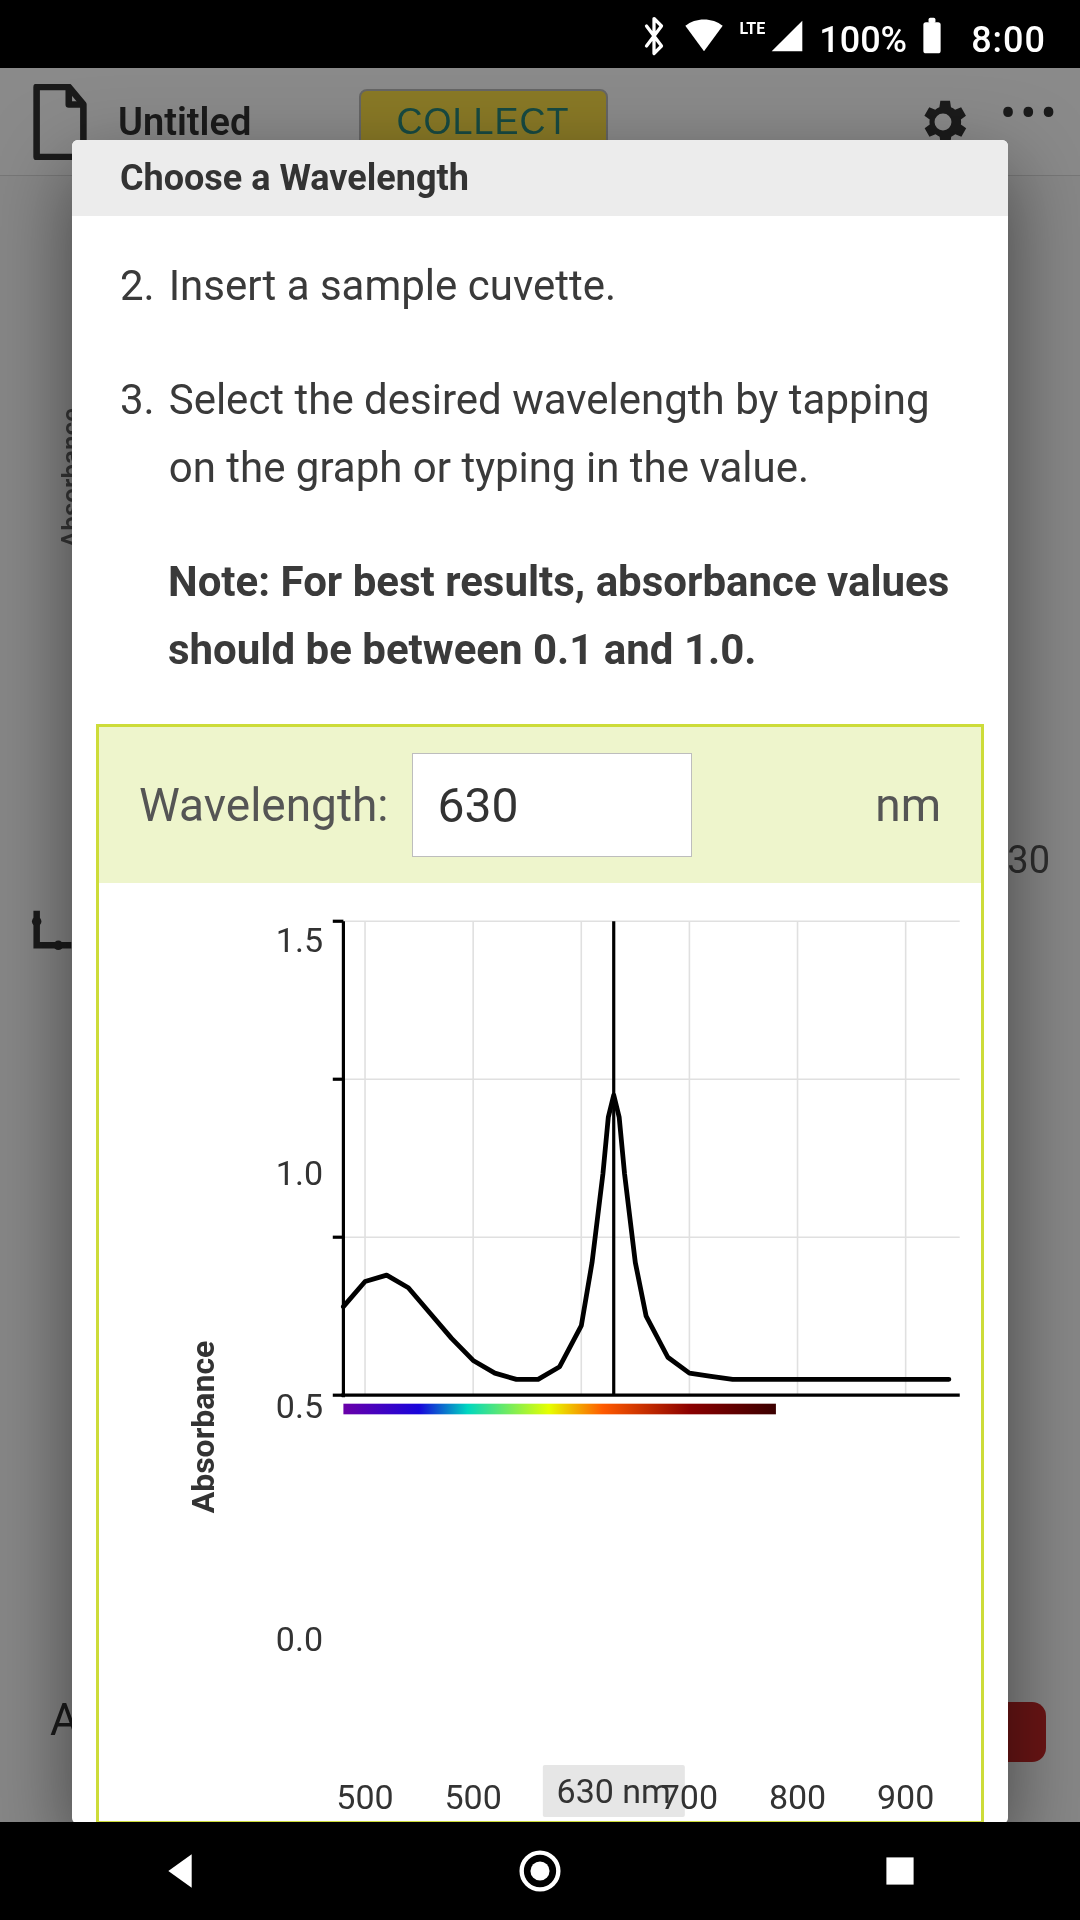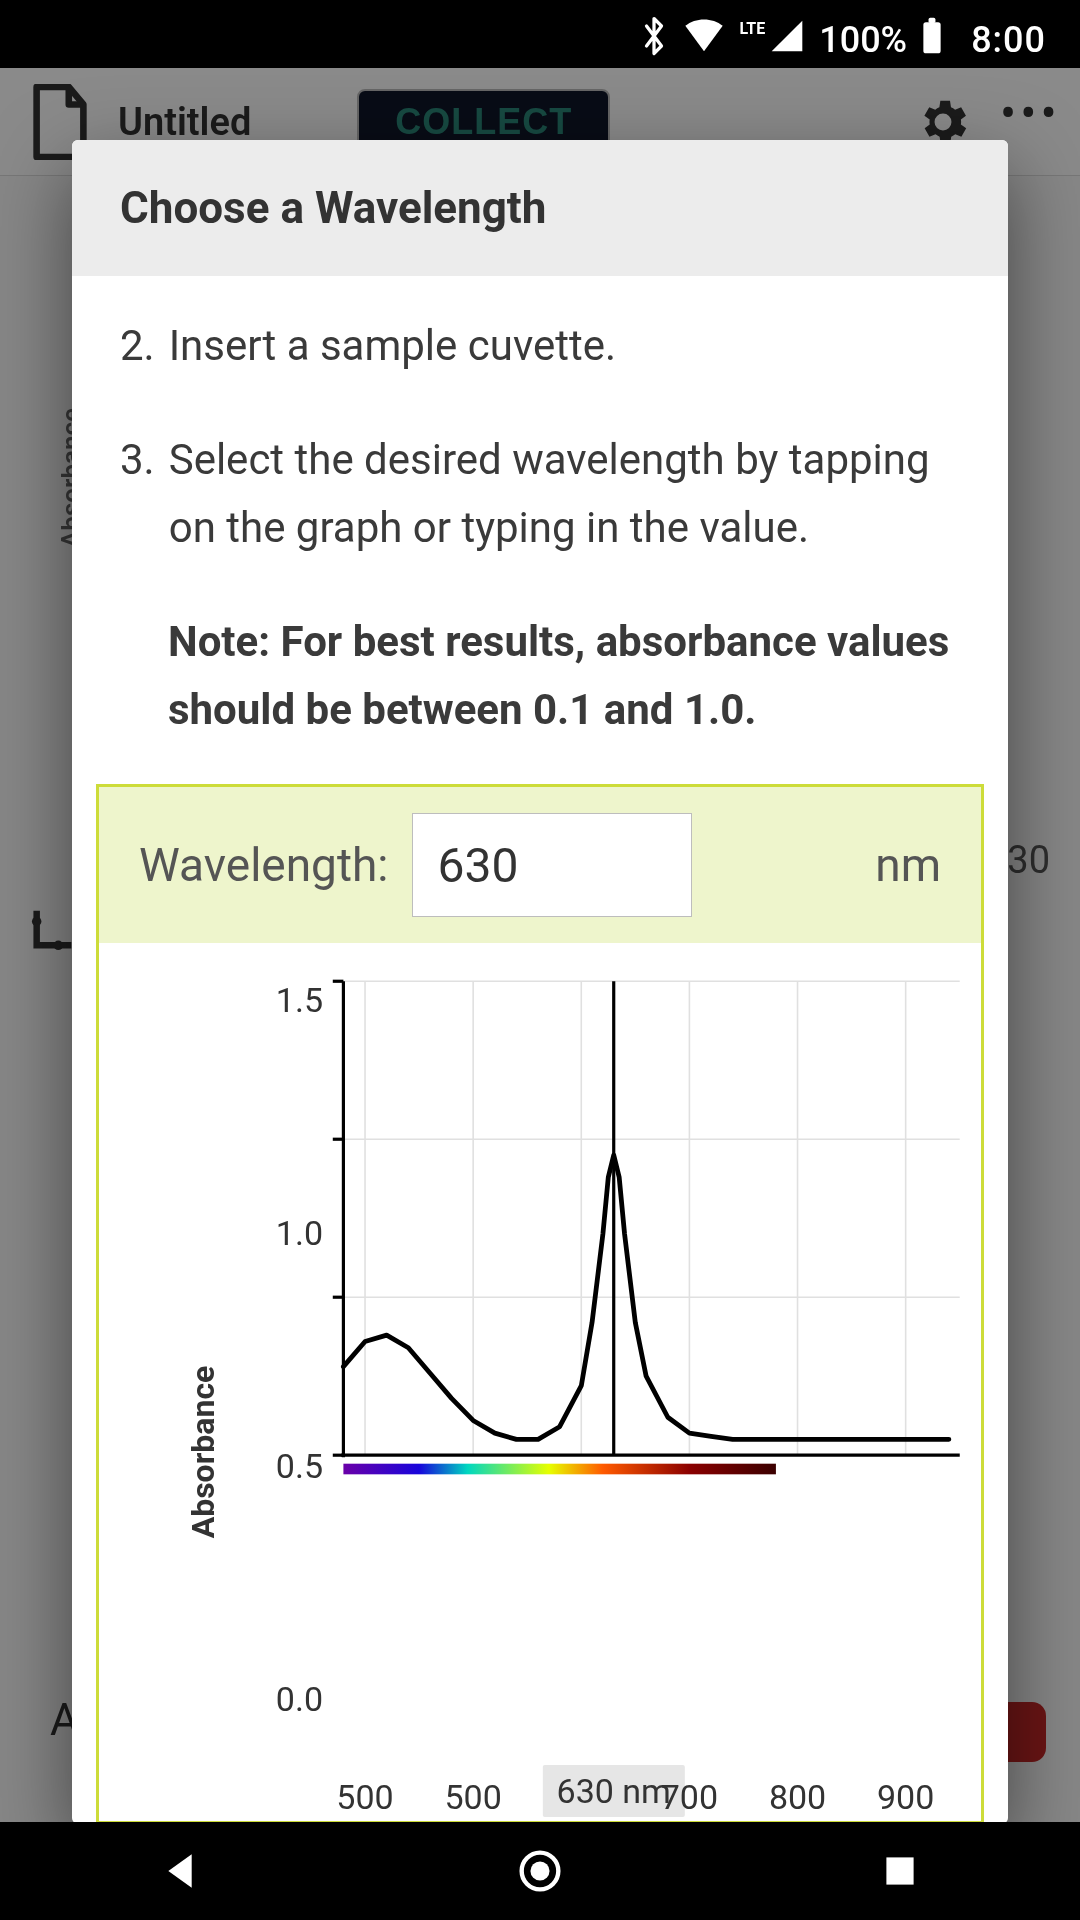--- a/index.html
+++ b/index.html
@@ -21,22 +21,22 @@
     background: #fafafa;
   }
   .app-bg .toolbar {
     height: 108px; background: #fff; border-bottom: 1px solid #ddd;
     display: flex; align-items: center; padding: 0 30px; gap: 28px;
   }
   .doc-icon { width: 60px; height: 76px; }
   .title { font-size: 38px; font-weight: 600; color: #333; flex: 0 0 auto; }
   .collect-btn {
     margin-left: auto; margin-right: auto; border: 2px solid #bbb; border-radius: 8px;
-    padding: 10px 36px; color: #2b8a7a; font-weight: 700; font-size: 36px; letter-spacing: 1px;
-    background: #0f172a; position: relative; left: -40px; text-align: right;
+    padding: 10px 36px; color: #2b8a7a; font-weight: 400; font-size: 36px; letter-spacing: 1px;
+    background: #fde047; position: relative; left: -40px; text-align: right;
   }
   .gear { margin-left: auto; width: 58px; height: 58px; }
   .dots { width: 50px; text-align: center; font-size: 48px; line-height: 20px; color: #333; letter-spacing: 4px; position: relative; top: -8px; }
 
   .bg-thirty { position: absolute; right: 30px; top: 770px; font-size: 38px; color: #555; }
   .bg-A { position: absolute; left: 50px; bottom: 76px; font-size: 44px; color: #333; }
   .bg-red { position: absolute; right: 34px; bottom: 60px; width: 54px; height: 60px; background: #c62828; border-radius: 14px; }
   .bg-axis-icon { position: absolute; left: 28px; top: 834px; width: 52px; height: 52px; }
   .bg-side-label { position: absolute; left: 56px; top: 480px; transform: rotate(-90deg); transform-origin: left top; font-size: 26px; color: #666; font-weight: 600; }
 
@@ -44,21 +44,21 @@
   .dim { position: absolute; top: 68px; left: 0; right: 0; bottom: 98px; background: rgba(0,0,0,0.46); }
 
   
   .dialog {
     position: absolute; left: 72px; right: 72px; top: 140px; bottom: 96px;
     background: #fff; border-radius: 6px; overflow: hidden;
     box-shadow: 0 30px 80px rgba(0,0,0,0.5);
     display: flex; flex-direction: column;
   }
   .dialog-header {
-    background: #ececec; padding: 42px 48px; font-size: 44px; font-weight: 700; color: #333;
+    background: #ececec; padding: 17px 48px; font-size: 36px; font-weight: 700; color: #333;
   }
   .dialog-body { padding: 36px 48px 0 48px; flex: 0 0 auto; }
   .step { display: flex; gap: 14px; margin-bottom: 46px; font-size: 42px; color: #3a3a3a; line-height: 1.62; }
   .step .num { flex: 0 0 auto; }
   .note { margin-left: 48px; font-size: 42px; color: #3a3a3a; line-height: 1.62; margin-bottom: 40px; font-weight: bold; }
 
   
   .wave-panel {
     margin: 0 24px; border: 3px solid #cddc39; position: relative; flex: 1 1 auto;
     display: flex; flex-direction: column; overflow: hidden;

